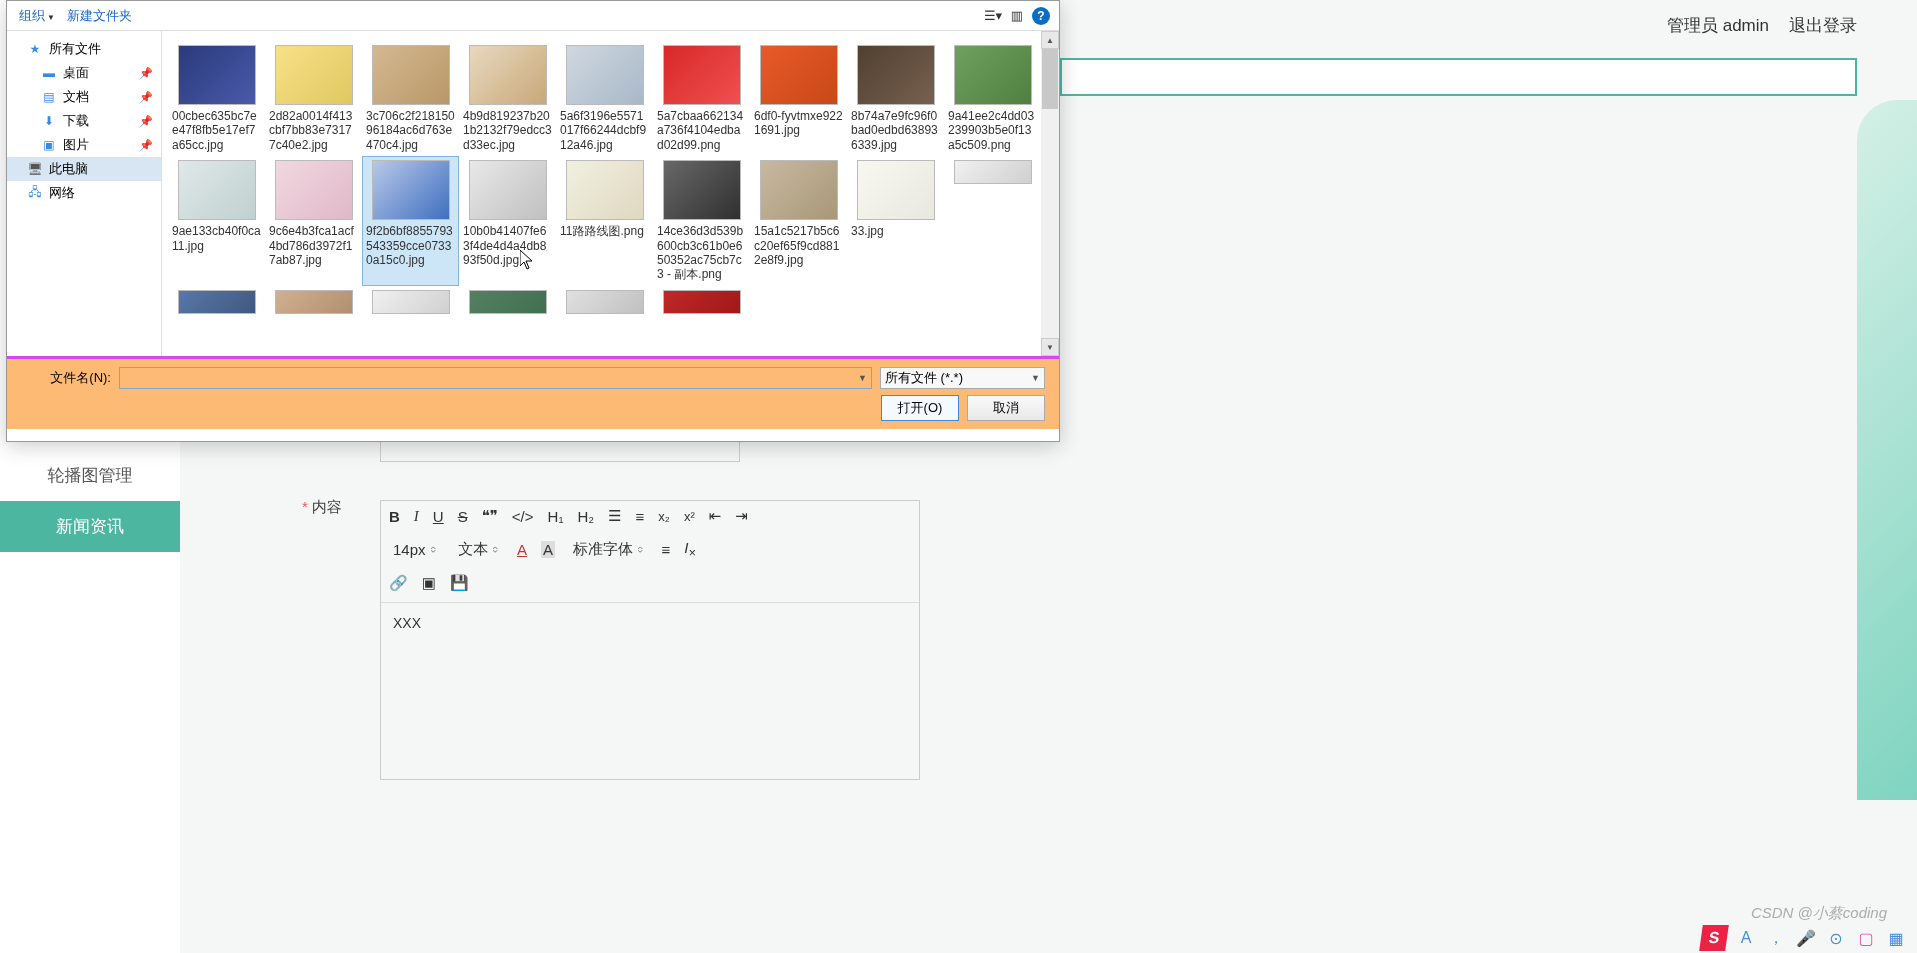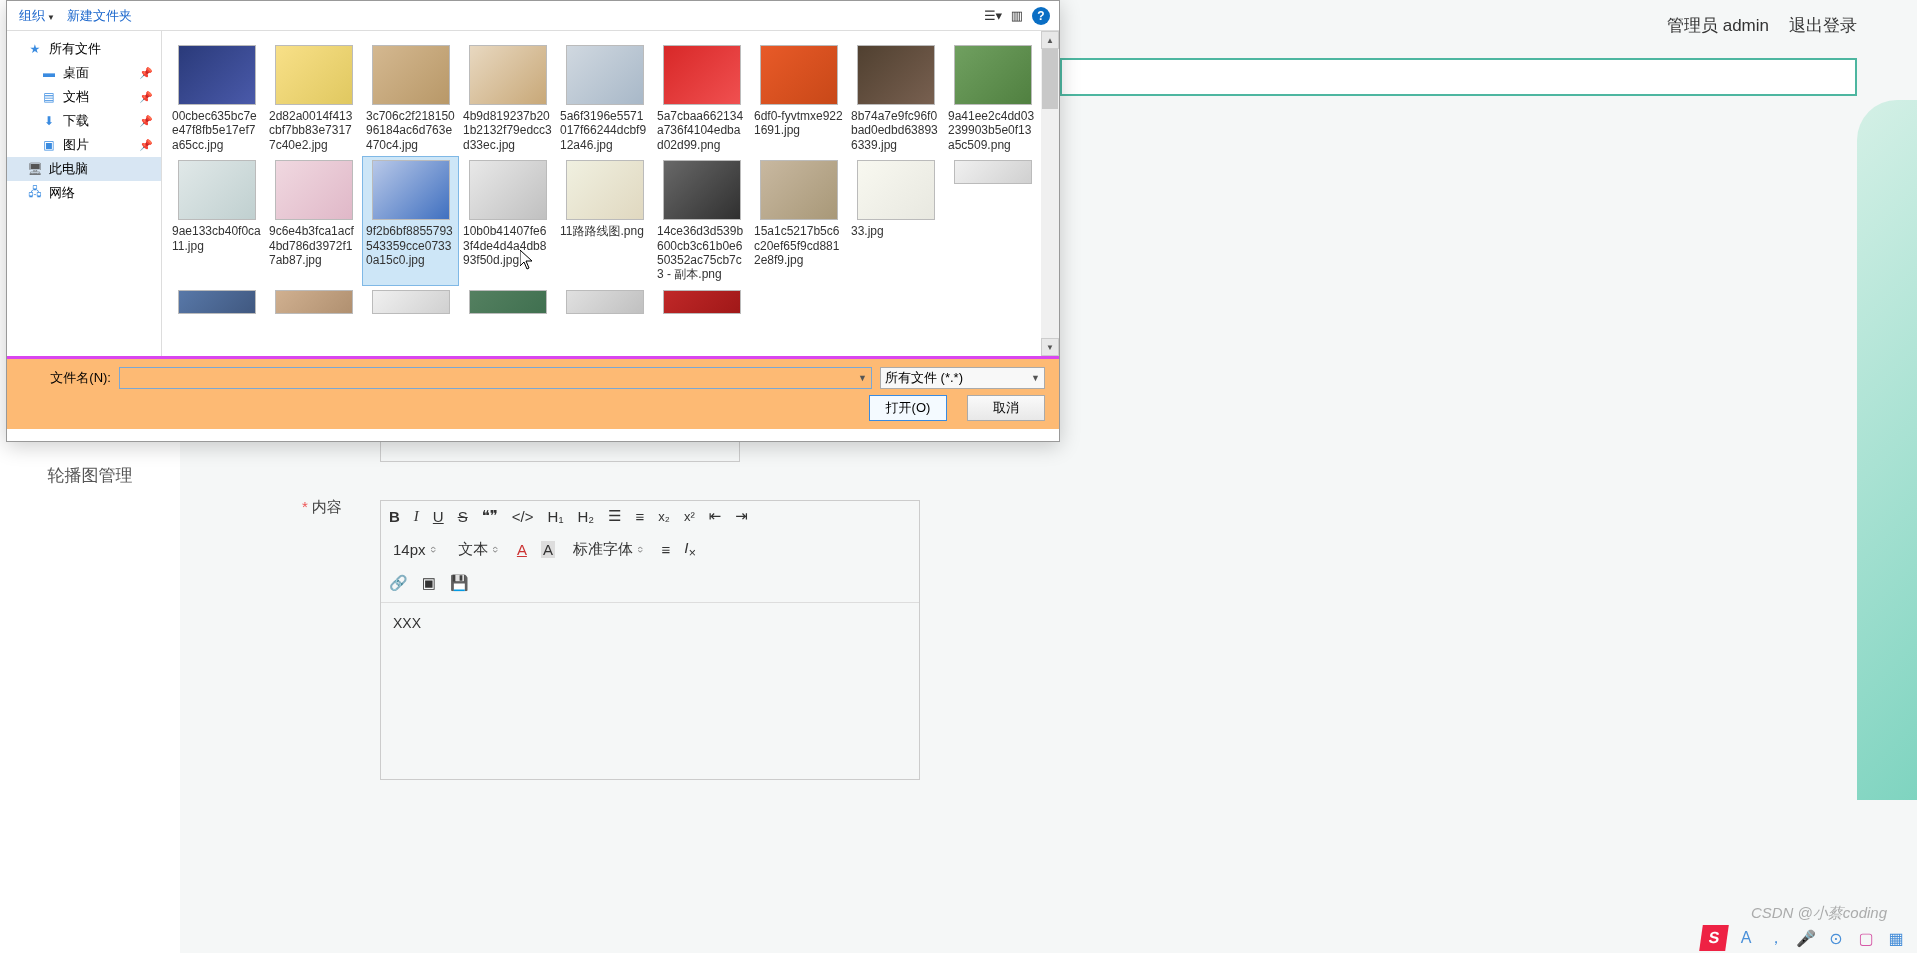--- a/index.html
+++ b/index.html
@@ -58,21 +58,21 @@
 .fd-scroll { position: absolute; right: 0; top: 0; bottom: 0; width: 18px; background: #f0f0f0; }
 .fd-scroll-btn { height: 18px; background: #e8e8e8; border: 1px solid #ccc; display: flex; align-items: center; justify-content: center; font-size: 8px; color: #555; }
 .fd-scroll-thumb { position: absolute; top: 18px; left: 1px; right: 1px; height: 60px; background: #c8c8c8; }
 
 .fd-bottom { padding: 8px 14px; background: #fdba74; border-top: 3px solid #d946ef; }
 .fd-bottom-row { display: flex; align-items: center; gap: 8px; margin-bottom: 6px; }
 .fd-bottom-row label { font-size: 13px; width: 90px; text-align: right; }
 .fd-filename { flex: 1; height: 22px; border: 1px solid #7aa7d4; padding: 0 4px; font-size: 13px; display: flex; align-items: center; justify-content: space-between; }
 .fd-filetype { width: 165px; height: 22px; border: 1px solid #aaa; background: #f8f8f8; padding: 0 4px; font-size: 13px; display: flex; align-items: center; justify-content: space-between; }
 .drop-arrow { font-size: 9px; color: #555; }
-.fd-buttons { display: flex; justify-content: flex-end; gap: 20px; }
+.fd-buttons { display: flex; justify-content: flex-end; gap: 8px; }
 .fd-btn { width: 78px; height: 26px; border: 1px solid #aaa; background: linear-gradient(#fafafa,#e8e8e8); font-size: 13px; cursor: pointer; }
 .fd-btn.primary { border: 1px solid #3a8be0; background: #f4faff; }
 
 
 .th0{background:linear-gradient(135deg,#2a3a7a,#4a5aaa);} 
 .th1{background:linear-gradient(135deg,#f8e088,#e0c860);} 
 .th2{background:linear-gradient(135deg,#d4b890,#b89868);} 
 .th3{background:linear-gradient(135deg,#e8d8c0,#c8a878);} 
 .th4{background:linear-gradient(135deg,#d0d8e0,#a8b8c8);} 
 .th5{background:linear-gradient(135deg,#d82828,#f05050);} 
@@ -109,20 +109,21 @@
 <div class="bg-page">
   <div class="bg-header">
     <span>管理员 admin</span>
     <span>退出登录</span>
   </div>
   <div class="bg-input-bar"></div>
   <div class="bg-accent"></div>
   <div class="bg-sidebar">
     <div style="height:450px"></div>
     <div class="sidebar-item">轮播图管理</div>
+    <div class="sidebar-item active">新闻资讯</div>
   </div>
 
   <div class="bg-textarea"></div>
 
   <div class="field-label" style="left:302px;top:498px">
     <span class="req">*</span><span>内容</span>
   </div>
 
   <div class="editor">
     <div class="editor-toolbar">

